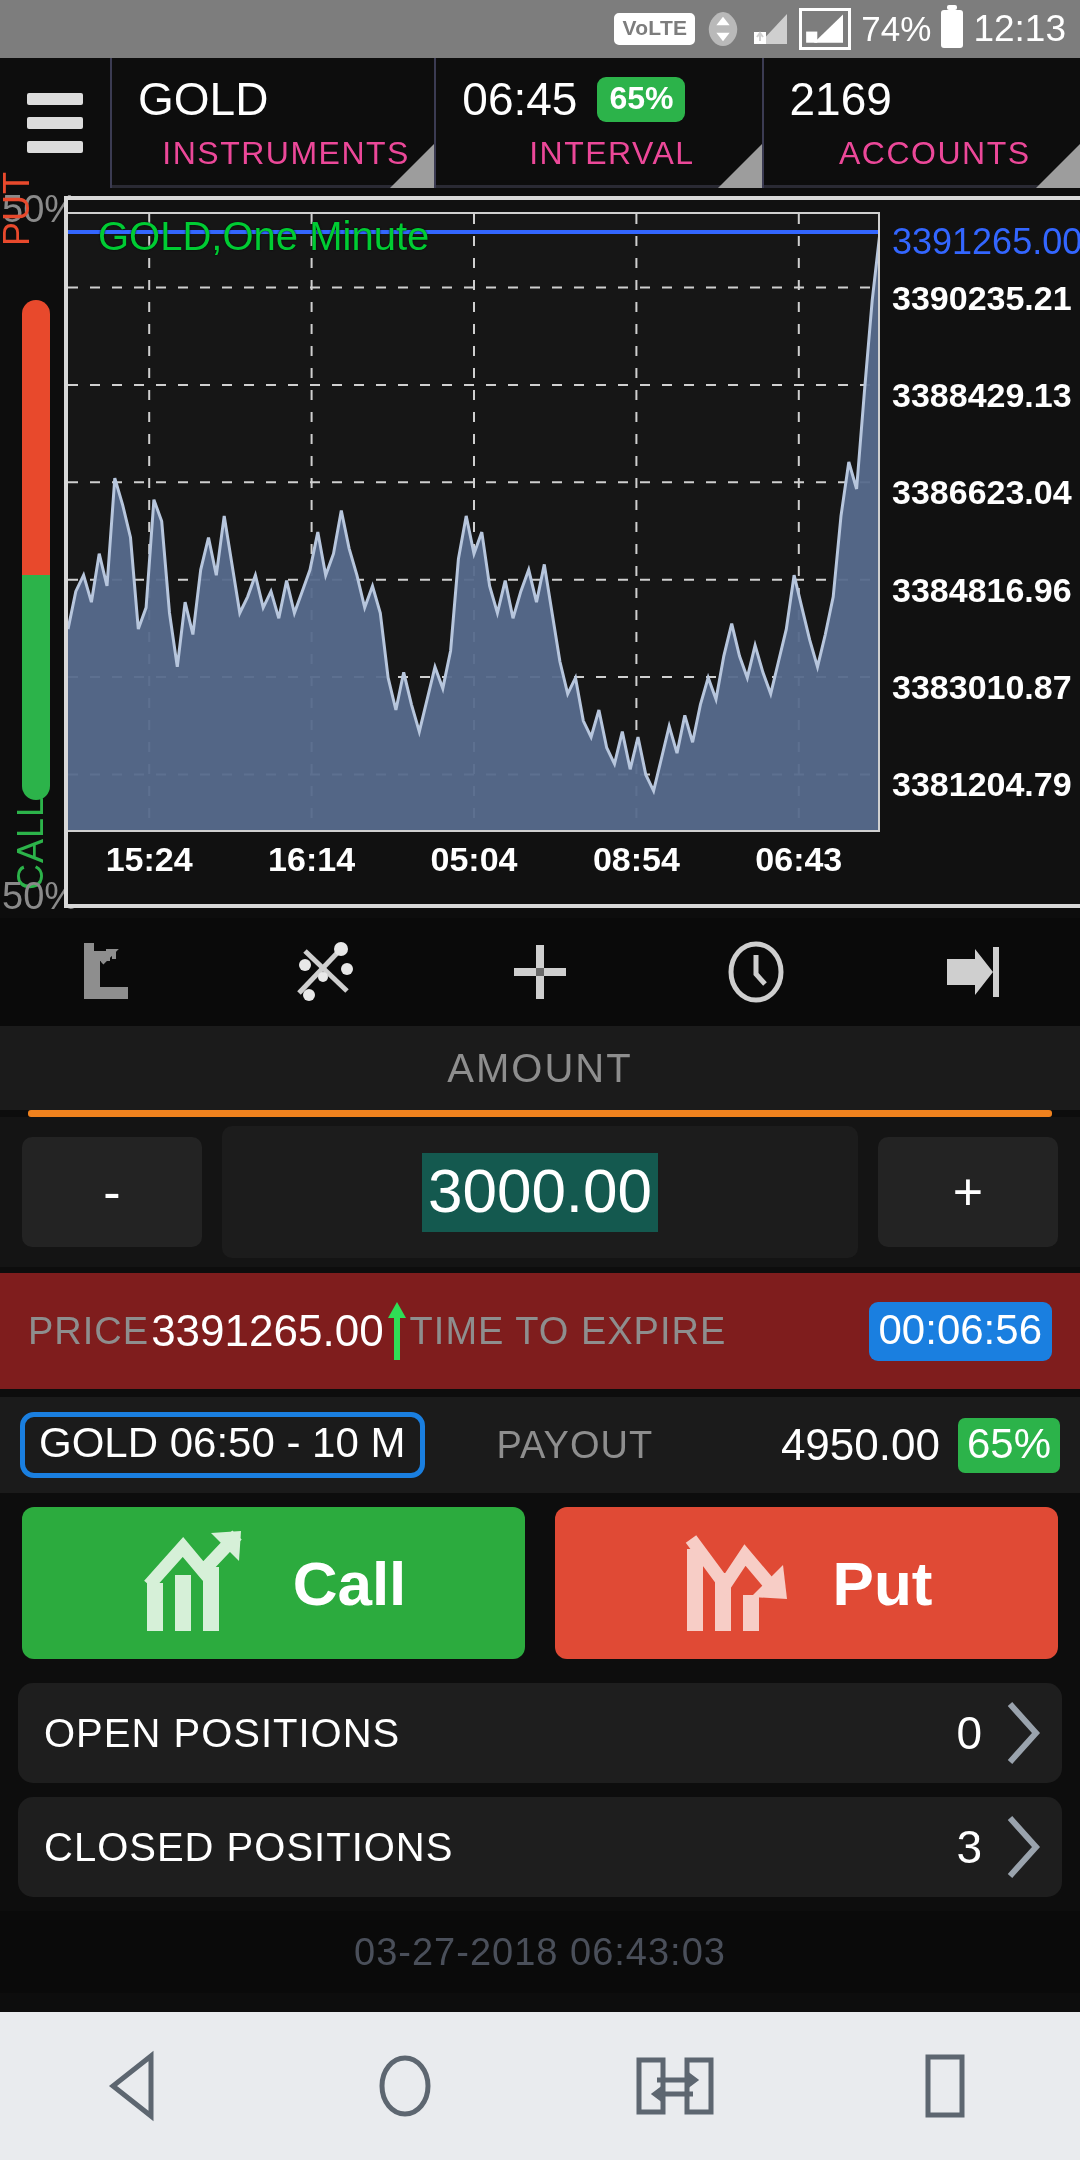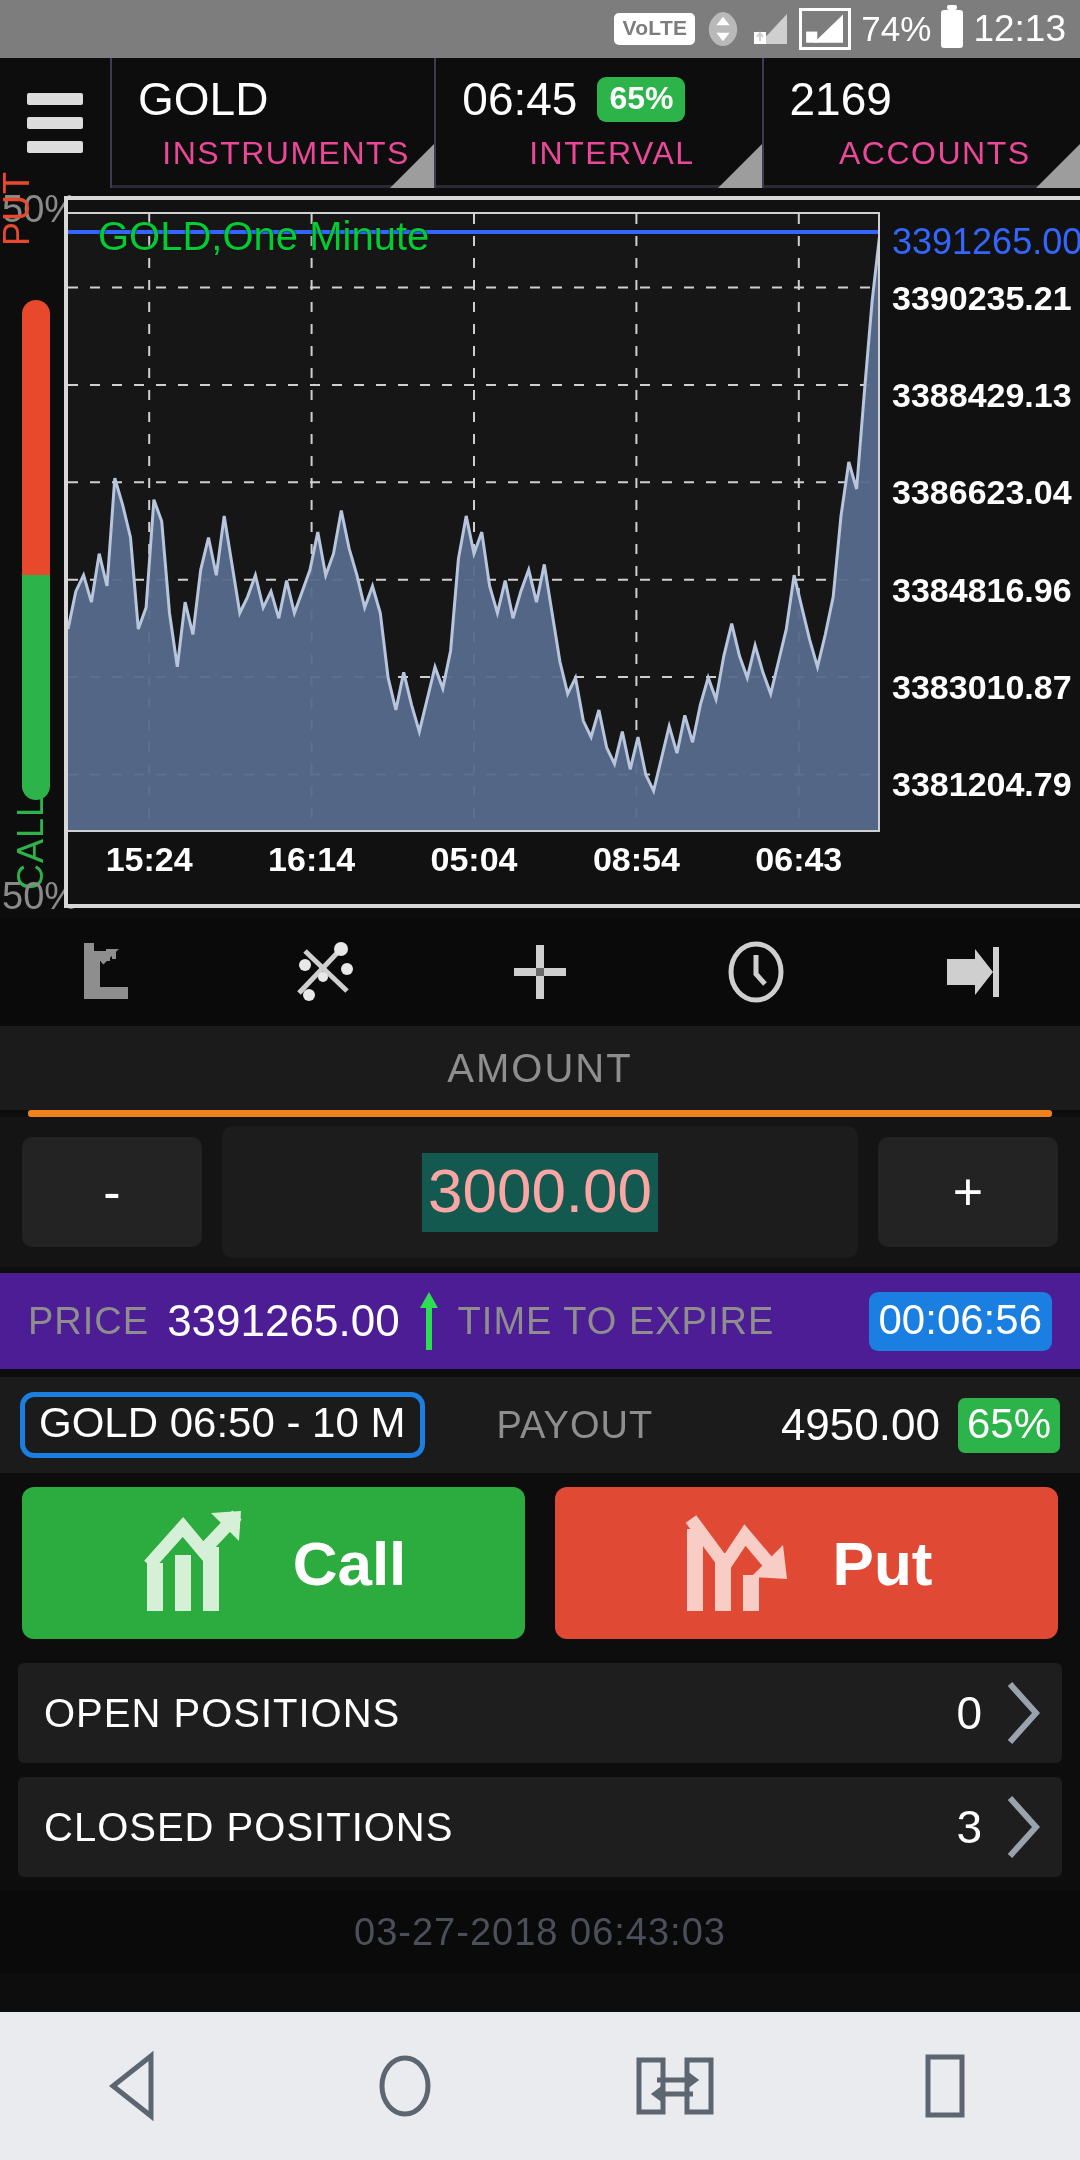--- a/index.html
+++ b/index.html
@@ -84,26 +84,26 @@
   .amount-head { background:#1b1b1b; height:84px; display:flex; align-items:center;
       justify-content:center; }
   .amount-head span { font-size:40px; color:#8e8e8e; letter-spacing:2px; }
   .orange-rule { height:7px; background:#f0821e; margin:0 28px; border-radius:3px;}
   .amount-row { background:#141414; height:150px; display:flex; align-items:center;
       padding:0 22px; gap:20px; }
   .stepper { width:180px; height:110px; background:#232323; border-radius:10px;
       display:flex; align-items:center; justify-content:center; font-size:52px; color:#fff; }
   .amount-box { flex:1; height:132px; background:#1c1c1c; border-radius:10px;
       display:flex; align-items:center; justify-content:center; }
-  .amount-val { background:#14594f; color:#fca5a5; font-size:62px; padding:2px 6px 6px;
+  .amount-val { background:#14594f; color:#ffffff; font-size:62px; padding:2px 6px 6px;
       letter-spacing:0px; }
 
   
-  .price-row { background:#4c1d95; height:96px; display:flex; align-items:center;
-      padding:0 28px; gap:18px; margin-top:6px; }
+  .price-row { background:#7f1d1d; height:116px; display:flex; align-items:center;
+      padding:0 28px; gap:2px; margin-top:6px; }
   .lbl-grey { font-size:38px; color:#8e8e8e; letter-spacing:1px; }
   .price-val { font-size:44px; color:#fff; }
   .uparrow { width:22px; height:58px; position:relative; }
   .tte-badge { background:#1a7fe0; color:#fff; font-size:42px; border-radius:9px;
       padding:4px 10px 7px; margin-left:auto; }
 
   
   .contract-row { background:#1b1b1b; height:96px; display:flex; align-items:center;
       padding:0 20px; gap:18px; margin-top:8px; }
   .contract-pill { border:5px solid #1a7fe0; border-radius:14px; padding:2px 14px 6px;
@@ -114,21 +114,21 @@
 
   
   .cp-row { display:flex; gap:30px; padding:14px 22px 10px; }
   .cp-btn { flex:1; height:152px; border-radius:12px; display:flex; align-items:center;
       justify-content:center; gap:34px; }
   .cp-btn.call { background:#2cab3e; }
   .cp-btn.put { background:#e04a35; }
   .cp-label { font-size:62px; font-weight:bold; color:#fff; }
 
   
-  .pos-row { background:#1e1e1e; height:100px; margin:14px 18px 0; border-radius:6px;
+  .pos-row { background:#1e1e1e; height:100px; margin:14px 18px 0; border-radius:15px;
       display:flex; align-items:center; padding:0 16px 0 26px; }
   .pos-label { font-size:40px; color:#fff; letter-spacing:1px; }
   .pos-count { font-size:46px; color:#fff; margin-left:auto; }
   .chev { width:46px; height:70px; margin-left:18px; }
 
   
   .ts { height:82px; background:#0a0a0a; display:flex; align-items:center; justify-content:center;
       margin-top:14px; }
   .ts span { font-size:38px; color:#4a4f5a; letter-spacing:1px; }
 

